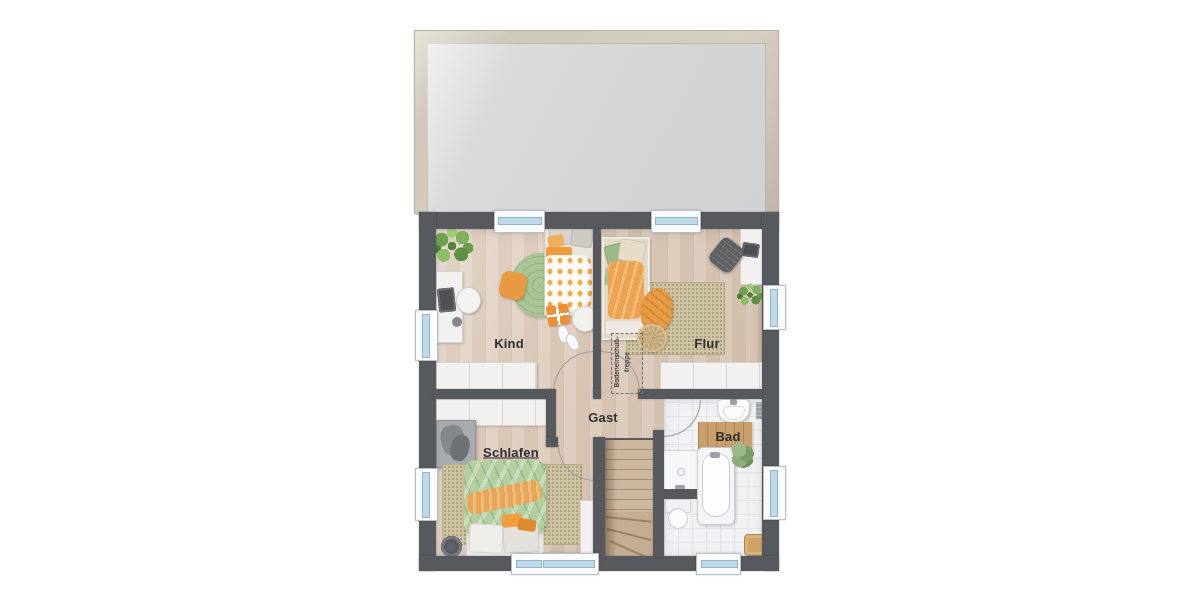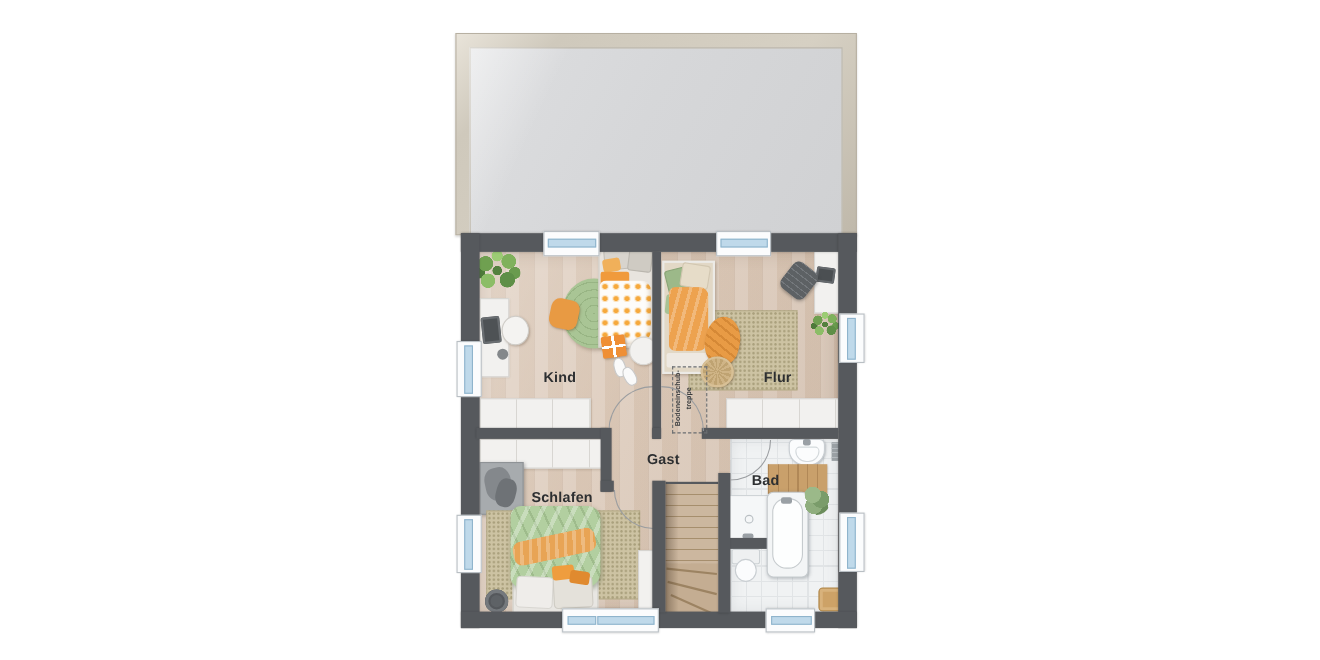--- a/index.html
+++ b/index.html
@@ -210,16 +210,16 @@
     <div class="glass" style="left:4px;top:6px;width:24px;height:6px;"></div>
     <div class="glass" style="left:31px;top:6px;width:50px;height:6px;"></div>
   </div>
   <div class="abs win" style="left:696px;top:553px;width:43px;height:20px;z-index:20;">
       <div class="glass" style="left:4px;top:6px;width:35px;height:6px;"></div>
     </div>
 
   <div class="abs room-label" style="left:509px;top:343px;">Kind</div>
   <div class="abs room-label" style="left:707px;top:343px;">Flur</div>
   <div class="abs room-label" style="left:603px;top:417px;">Gast</div>
-  <div class="abs room-label" style="left:511px;top:452px;">Schlafen</div>
-  <div class="abs room-label" style="left:696px;top:436px;text-align:center;">Bad</div>
+  <div class="abs room-label" style="left:511px;top:452px;text-decoration:underline;">Schlafen</div>
+  <div class="abs room-label" style="left:728px;top:436px;text-align:center;">Bad</div>
 
 </div>
 
 </body></html>

